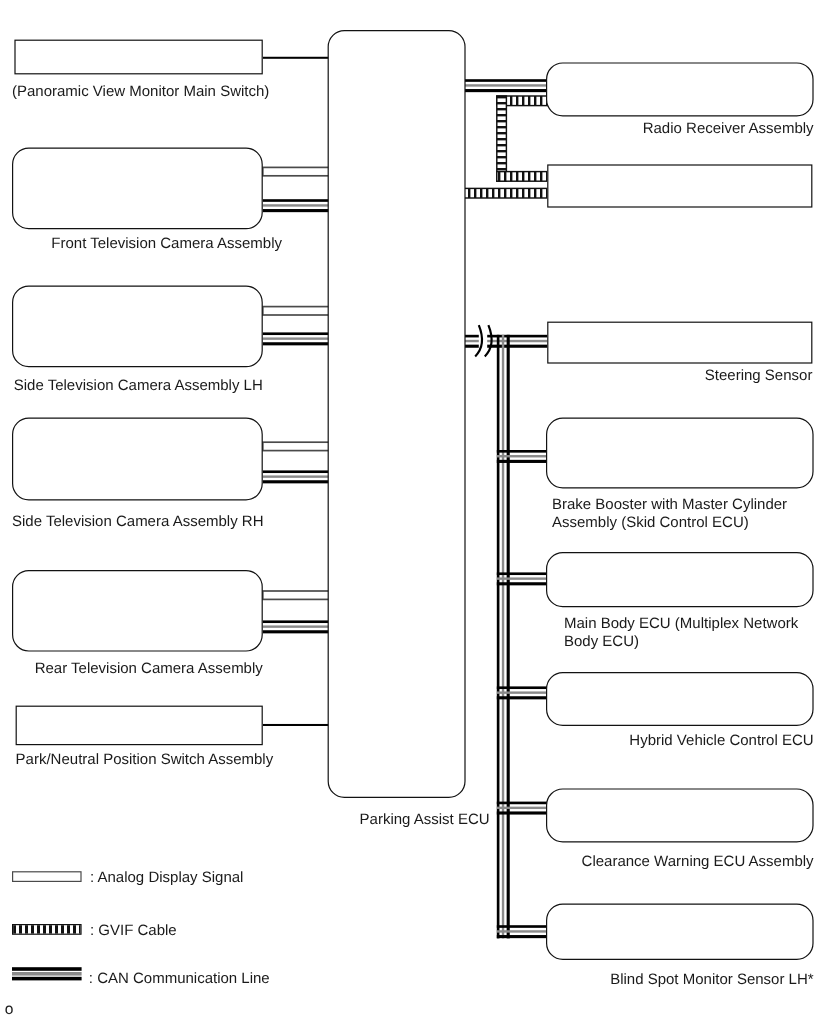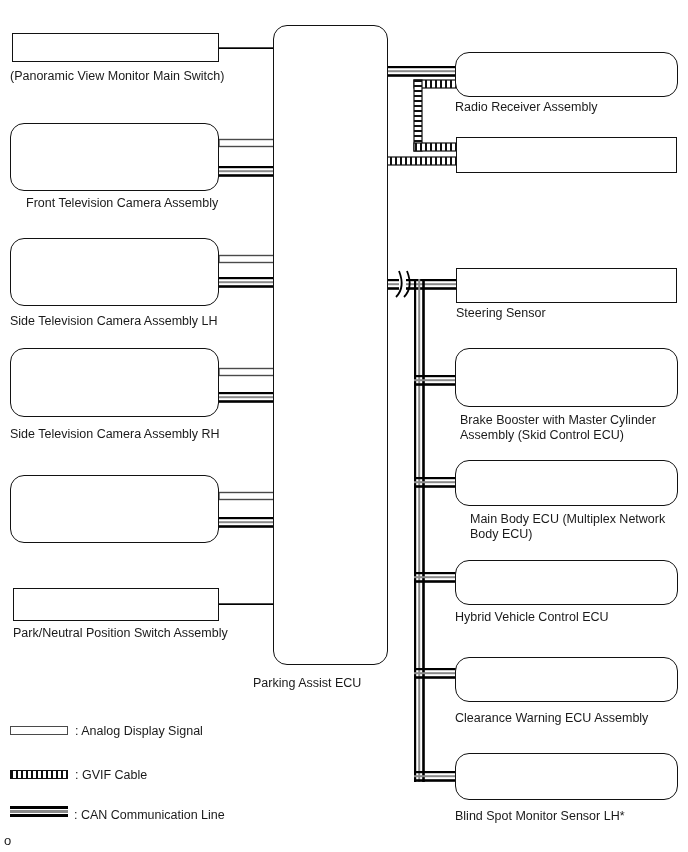--- a/index.html
+++ b/index.html
@@ -2,21 +2,21 @@
 <html><head>
 <meta charset="utf-8">
 <style>
   html,body{margin:0;padding:0;background:#fff;}
   #page{position:relative;width:688px;height:852px;background:#fff;overflow:hidden;
         font-family:"Liberation Sans", sans-serif;color:#1a1a1a;}
   #wires{position:absolute;left:0;top:0;z-index:1;}
   .node{position:absolute;background:#fff;border:1.7px solid #121212;z-index:2;box-sizing:border-box;}
   .node.round{border-radius:14px;}
   .lbl{position:absolute;z-index:3;font-size:12.5px;line-height:14.5px;white-space:nowrap;}
-  .lbl.center{text-align:left;}
+  .lbl.center{text-align:right;}
   
   .leg-sample{position:absolute;width:58px;box-sizing:border-box;z-index:2;}
   .leg-analog{height:9px;border:1.4px solid #4a4a4a;background:#fff;}
   .leg-gvif{height:9px;border:1.2px solid #111;
             background:repeating-linear-gradient(90deg,#111 0 2px,#fff 2px 5px);}
   .leg-can{height:13px;}
   .leg-can .b1,.leg-can .b3{height:2.6px;background:#000;}
   .leg-can .b2{height:2.2px;background:#8a8a8a;margin:1.8px 0;}
   .marker{position:absolute;z-index:3;font-size:13px;}
 </style>
@@ -161,20 +161,23 @@
   </div>
   <div class="lbl center" style="left:26px;top:196px;width:209px">
     <div>Front Television Camera Assembly</div>
   </div>
   <div class="lbl center" style="left:10px;top:314px;width:209px">
     <div>Side Television Camera Assembly LH</div>
   </div>
   <div class="lbl center" style="left:10px;top:427px;width:209px">
     <div>Side Television Camera Assembly RH</div>
   </div>
+  <div class="lbl center" style="left:10px;top:550px;width:209px">
+    <div>Rear Television Camera Assembly</div>
+  </div>
   <div class="lbl" style="left:13px;top:626px">
     <div>Park/Neutral Position Switch Assembly</div>
   </div>
 
   <div class="lbl center" style="left:253px;top:676px;width:155px">
     <div>Parking Assist ECU</div>
   </div>
 
   <div class="lbl center" style="left:455px;top:100px;width:223px">
     <div>Radio Receiver Assembly</div>

